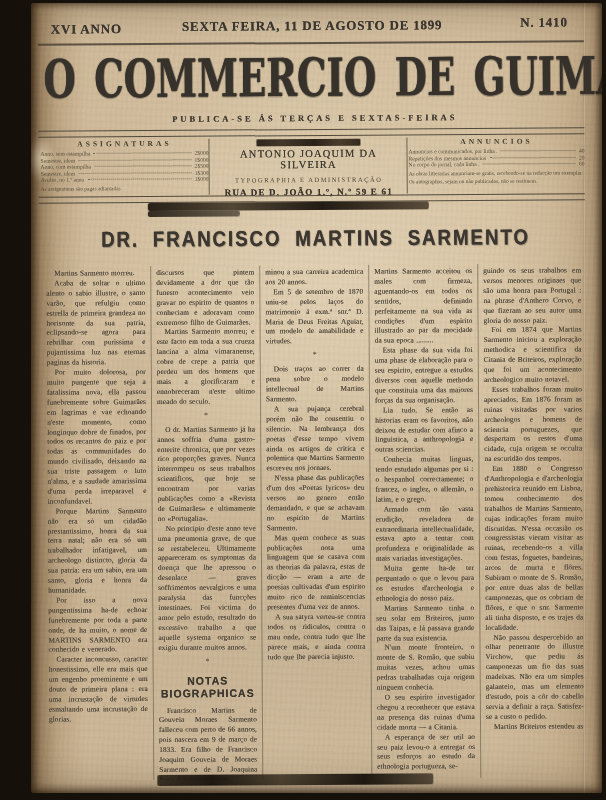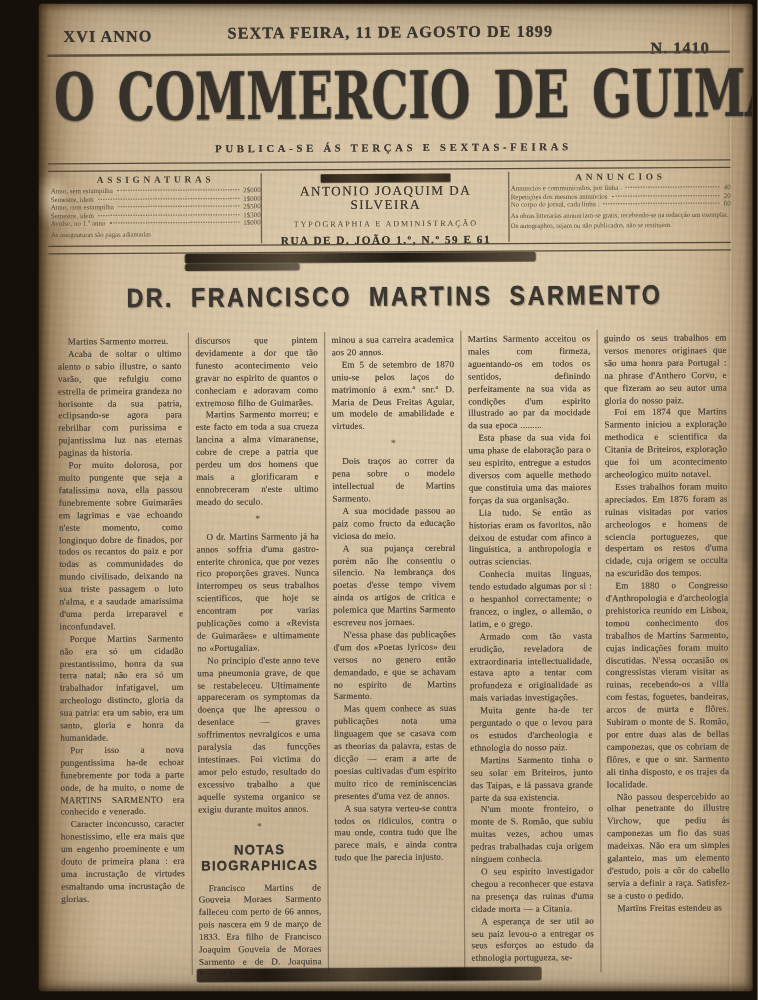--- a/index.html
+++ b/index.html
@@ -28,21 +28,21 @@
   }
   .content{position:absolute;inset:0;transform:rotate(-0.35deg);transform-origin:50% 50%;}
 
   .ink{color:#34302a;}
   
   .topline{position:absolute;top:13px;left:10px;right:14px;height:22px;
     font-weight:bold;font-size:13px;letter-spacing:.8px;color:#3a352e;
     text-shadow:0 0 .6px rgba(58,53,46,.85);}
   .topline .l{position:absolute;left:12px;top:4px;}
   .topline .c{position:absolute;left:0;right:0;text-align:center;top:2px;}
-  .topline .r{position:absolute;right:18px;top:16px;}
+  .topline .r{position:absolute;right:18px;top:0;}
   .rule{position:absolute;background:#4a4135;opacity:.85;}
   .r-under-top{left:9px;right:16px;top:39px;height:2px;}
   .masthead-title{
     position:absolute;top:42px;left:0;right:0;height:64px;line-height:64px;
     text-align:center;white-space:nowrap;
     font-family:"DejaVu Serif", serif;font-weight:bold;font-size:39px;
     color:#36322b;letter-spacing:0px;word-spacing:6px;
     transform:scale(.95,1.34);transform-origin:50% 50%;
     text-shadow:0 0 1px rgba(54,50,43,.95),1px 0 0 rgba(54,50,43,.4),0 1px 0 rgba(54,50,43,.3);
   }
@@ -240,21 +240,20 @@
           <div class="col-sep">*</div>
           <div class="col-heading">NOTAS BIOGRAPHICAS</div>
           <p class="par">Francisco Martins de Gouveia Moraes Sarmento falleceu com perto de 66 annos, pois nascera em 9 de março de 1833. Era filho de Francisco Joaquim Gouveia de Moraes Sarmento e de D. Joaquina Rosa d'Araujo Martins.</p>
           <p class="par">Encetados os seus primeiros estudos aos 8 annos d'edade, concluiu o curso dos lyceus em 1848, matriculando-se em seguida na Universidade de Coimbra onde ter-</p>
         </div>
         <div class="col">
           <p class="par cont">minou a sua carreira academica aos 20 annos.</p>
           <p class="par">Em 5 de setembro de 1870 uniu-se pelos laços do matrimonio á exm.ª snr.ª D. Maria de Deus Freitas Aguiar, um modelo de amabilidade e virtudes.</p>
           <div class="col-sep">*</div>
           <p class="par">Dois traços ao correr da pena sobre o modelo intellectual de Martins Sarmento.</p>
-          <p class="par">A sua mocidade passou ao paiz como fructo da educação viciosa do meio.</p>
           <p class="par">A sua pujança cerebral porém não lhe consentiu o silencio. Na lembrança dos poetas d'esse tempo vivem ainda os artigos de critica e polemica que Martins Sarmento escreveu nos jornaes.</p>
           <p class="par">N'essa phase das publicações d'um dos «Poetas lyricos» deu versos no genero então demandado, e que se achavam no espirito de Martins Sarmento.</p>
           <p class="par">Mas quem conhece as suas publicações nota uma linguagem que se casava com as theorias da palavra, estas de dicção — eram a arte de poesias cultivadas d'um espirito muito rico de reminiscencias presentes d'uma vez de annos.</p>
           <p class="par">A sua satyra verteu-se contra todos os ridiculos, contra o mau onde, contra tudo que lhe parece mais, e ainda contra tudo que lhe parecia injusto.</p>
         </div>
         <div class="col">
           <p class="par cont">Martins Sarmento acceitou os males com firmeza, aguentando-os em todos os sentidos, definindo perfeitamente na sua vida as condições d'um espirito illustrado ao par da mocidade da sua epoca .........</p>
           <p class="par">Esta phase da sua vida foi uma phase de elaboração para o seu espirito, entregue a estudos diversos com aquelle methodo que constituia uma das maiores forças da sua organisação.</p>
           <p class="par">Lia tudo. Se então as historias eram os favoritos, não deixou de estudar com afinco a linguistica, a anthropologia e outras sciencias.</p>
           <p class="par">Conhecia muitas linguas, tendo estudado algumas por si : o hespanhol correctamente; o francez, o inglez, o allemão, o latim, e o grego.</p>
@@ -264,21 +263,21 @@
           <p class="par">N'um monte fronteiro, o monte de S. Romão, que subiu muitas vezes, achou umas pedras trabalhadas cuja origem ninguem conhecia.</p>
           <p class="par">O seu espirito investigador chegou a reconhecer que estava na presença das ruinas d'uma cidade morta — a Citania.</p>
           <p class="par">A esperança de ser util ao seu paiz levou-o a entregar os seus esforços ao estudo da ethnologia portugueza, se-</p>
         </div>
         <div class="col">
           <p class="par cont">guindo os seus trabalhos em versos menores originaes que são uma honra para Portugal : na phrase d'Anthero Corvo, e que fizeram ao seu autor uma gloria do nosso paiz.</p>
           <p class="par">Foi em 1874 que Martins Sarmento iniciou a exploração methodica e scientifica da Citania de Briteiros, exploração que foi um acontecimento archeologico muito notavel.</p>
           <p class="par">Esses trabalhos foram muito apreciados. Em 1876 foram as ruinas visitadas por varios archeologos e homens de sciencia portuguezes, que despertam os restos d'uma cidade, cuja origem se occulta na escuridão dos tempos.</p>
           <p class="par">Em 1880 o Congresso d'Anthropologia e d'archeologia prehistorica reunido em Lisboa, tomou conhecimento dos trabalhos de Martins Sarmento, cujas indicações foram muito discutidas. N'essa occasião os congressistas vieram visitar as ruinas, recebendo-os a villa com festas, foguetes, bandeiras, arcos de murta e flôres. Subiram o monte de S. Romão, por entre duas alas de bellas camponezas, que os cobriam de flôres, e que o snr. Sarmento ali tinha disposto, e os trajes da localidade.</p>
           <p class="par">Não passou despercebido ao olhar penetrante do illustre Virchow, que pediu ás camponezas um fio das suas madeixas. Não era um simples galanteio, mas um elemento d'estudo, pois a côr do cabello servia a definir a raça. Satisfez-se a custo o pedido.</p>
-          <p class="par">Martins Freitas estendeu as</p>
+          <p class="par">Martins Briteiros estendeu as</p>
         </div>
       </div>
 
     <div class="smudge smudge-b"></div>
     <div class="streak-r"></div>
   </div>
 
   <div class="edge-shadow"></div>
 </div>
 

